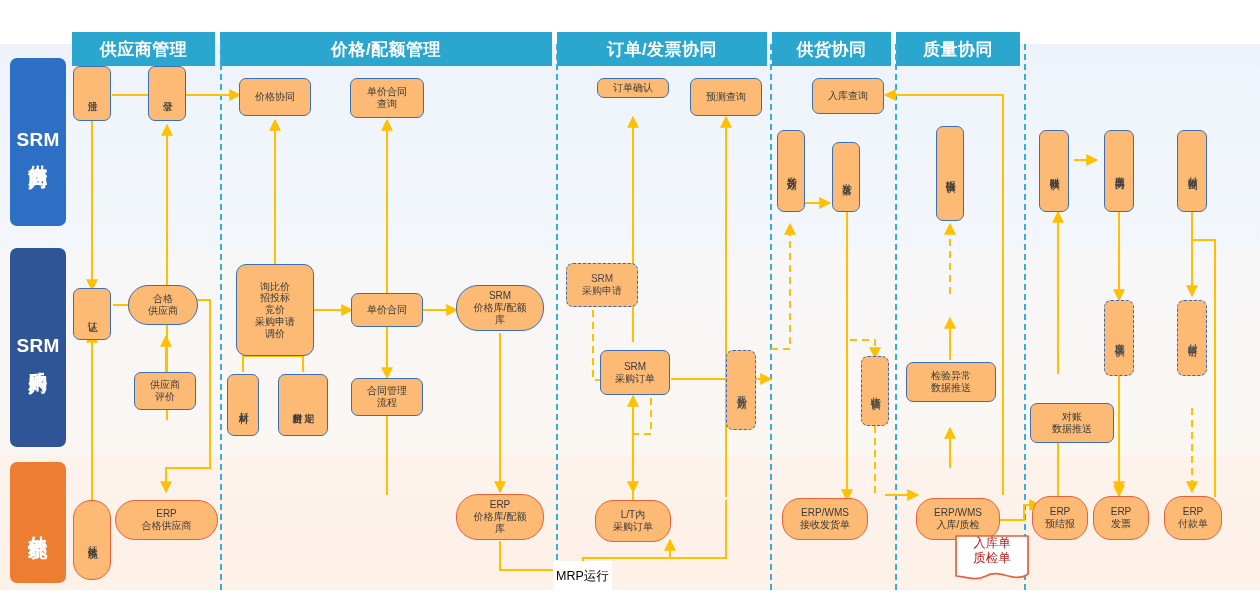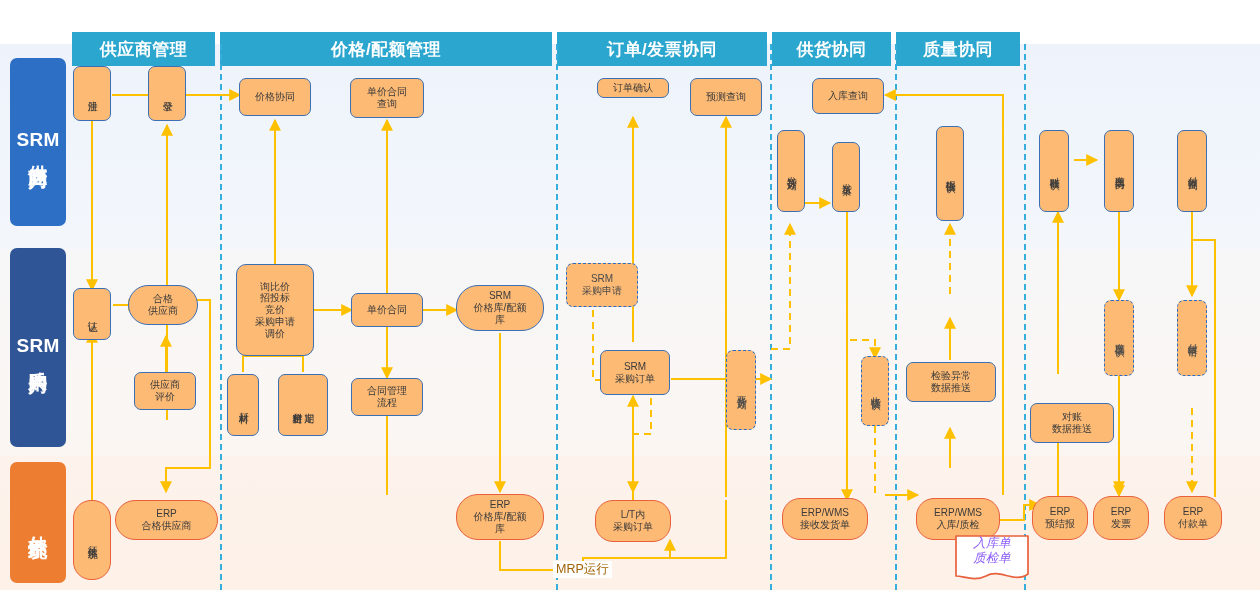--- a/index.html
+++ b/index.html
@@ -27,21 +27,21 @@
   
   .node{position:absolute;box-sizing:border-box;display:flex;align-items:center;
         justify-content:center;text-align:center;background:#fdba74;
         font-size:10px;color:#3a3a3a;line-height:1.18;padding:1px 12px;}
   .n-blue{border:1.6px solid #3C6FB4;border-radius:7px;}
   .n-blue-dash{border:1.7px dashed #2D6CC0;border-radius:7px;color:#4a4a4a;}
   .n-orange{border:1.7px solid #E8603C;border-radius:18px;}
   .n-pill-blue{border:1.6px solid #3C6FB4;border-radius:22px;}
   .n-pill-orange{border:1.7px solid #E8603C;border-radius:22px;}
   .vert{writing-mode:vertical-rl;text-orientation:upright;letter-spacing:1px;line-height:1.25;}
-  .plain{position:absolute;font-size:12.5px;color:#a16207;background:#fff;padding:0 3px;}
+  .plain{position:absolute;font-size:12.5px;color:#000000;background:#fff;padding:7px 3px;}
 
   
   .doc{position:absolute;}
   svg.flow{position:absolute;left:0;top:0;width:1260px;height:595px;pointer-events:none;}
   .divider{position:absolute;top:44px;width:0;border-left:2px dashed #35AEDC;}
 </style>
 </head>
 <body>
 
 <div id="stage">
@@ -199,21 +199,21 @@
   <div class="node n-blue vert" style="left:936px;top:126px;width:28px;height:95px;">报告确认</div>
   <div class="node n-blue" style="left:906px;top:362px;width:90px;height:40px;white-space:pre-line;">检验异常
 数据推送</div>
   <div class="node n-orange" style="left:916px;top:498px;width:84px;height:42px;white-space:pre-line;">ERP/WMS
 入库/质检</div>
 
   <div class="doc" style="left:952px;top:532px;width:80px;height:52px;">
     <svg width="80" height="52" viewBox="0 0 80 52">
       <path d="M4,4 H76 V42 C62,52 48,36 34,44 C22,50 12,44 4,44 Z" fill="#fff" stroke="#E8603C" stroke-width="1.7" stroke-linejoin="round"></path>
     </svg>
-    <div style="position:absolute;left:0;top:4px;width:80px;text-align:center;font-size:12.5px;color:#8b5cf6;line-height:1.2;white-space:pre-line;font-style:italic;">入库单
+    <div style="position:absolute;left:0;top:4px;width:80px;text-align:center;font-size:12.5px;color:#b91c1c;line-height:1.2;white-space:pre-line;">入库单
 质检单</div>
   </div>
 
   <div class="node n-blue vert" style="left:1039px;top:130px;width:30px;height:82px;">对账确认</div>
   <div class="node n-blue vert" style="left:1104px;top:130px;width:30px;height:82px;">发票协同</div>
   <div class="node n-blue vert" style="left:1177px;top:130px;width:30px;height:82px;">付款查询</div>
   <div class="node n-blue-dash vert" style="left:1104px;top:300px;width:30px;height:76px;">发票确认</div>
   <div class="node n-blue-dash vert" style="left:1177px;top:300px;width:30px;height:76px;">付款申请</div>
   <div class="node n-blue" style="left:1030px;top:372px;width:84px;height:40px;white-space:pre-line;margin-top:31px;">对账
 数据推送</div>

